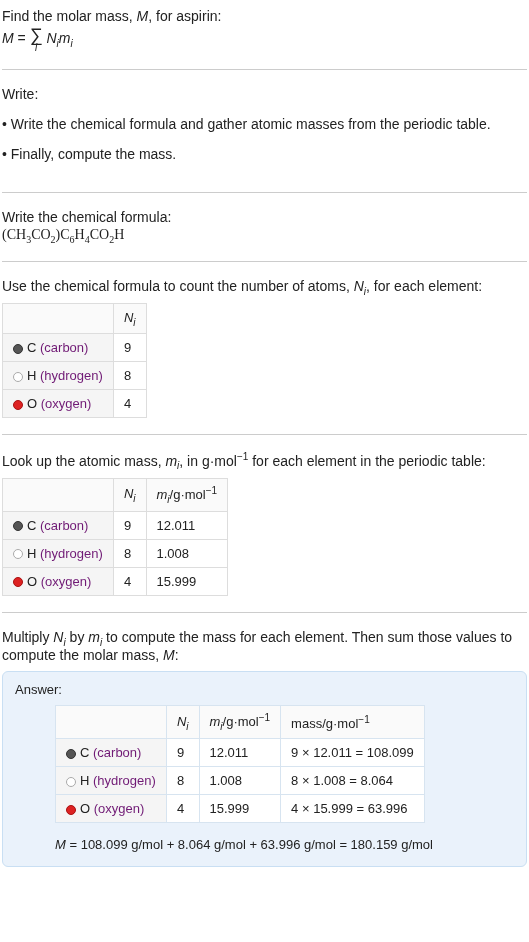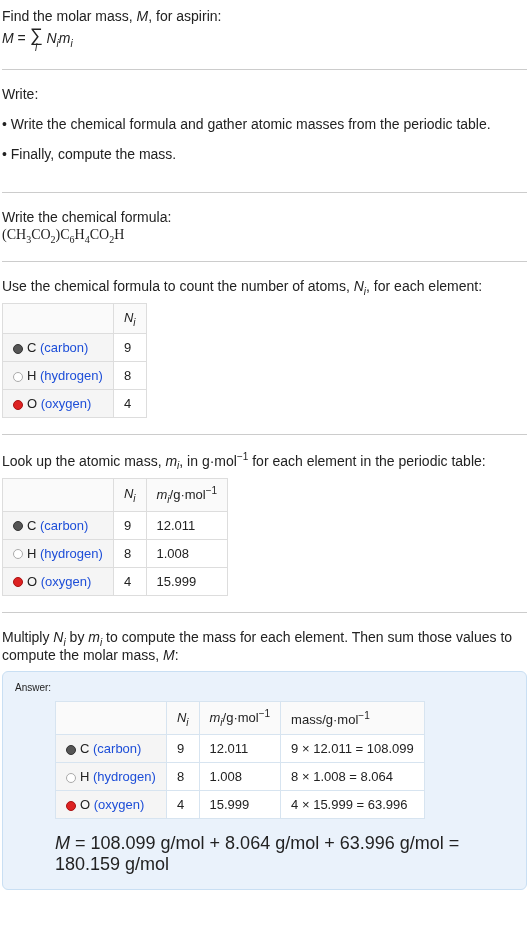--- a/index.html
+++ b/index.html
@@ -54,21 +54,21 @@
     }
     .element-cell {
       background: #f5f5f5;
       color: #888;
     }
     .element-cell .symbol {
       color: #222;
       font-weight: normal;
     }
     .element-cell .name {
-      color: #1d4ed8;
+      color: #701a75;
     }
     .dot {
       display: inline-block;
       width: 10px;
       height: 10px;
       border-radius: 50%;
       margin-right: 4px;
       vertical-align: middle;
       border: 1px solid #999;
     }
@@ -84,26 +84,26 @@
     }
     .answer-box table {
       margin-left: 40px;
       margin-top: 8px;
       background: #fff;
     }
     .answer-box table td, .answer-box table th {
       border: 1px solid #d7e4f0;
     }
     .answer-label {
-      font-size: 10px;
+      font-size: 13px;
     }
     .final-eq {
       margin-left: 40px;
       margin-top: 14px;
-      font-size: 18px;
+      font-size: 13px;
     }
     .sigma-block {
       display: inline-block;
       vertical-align: middle;
       text-align: center;
       line-height: 1;
     }
     .sigma-sym {
       font-size: 18px;
     }

